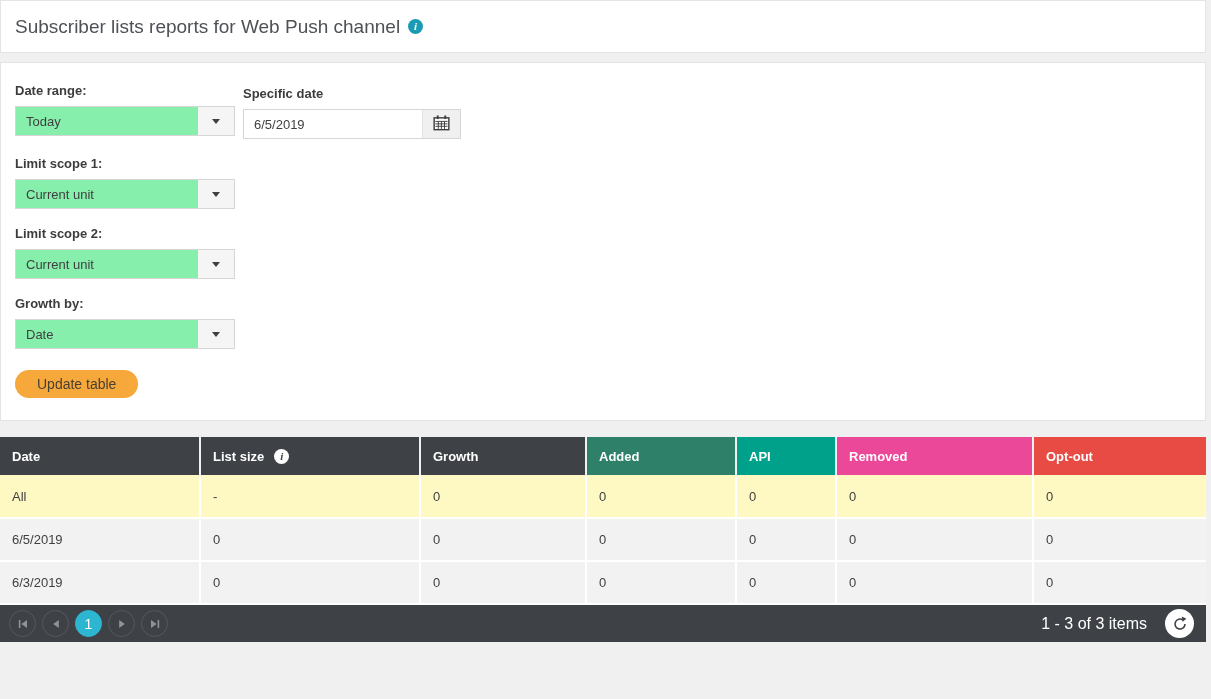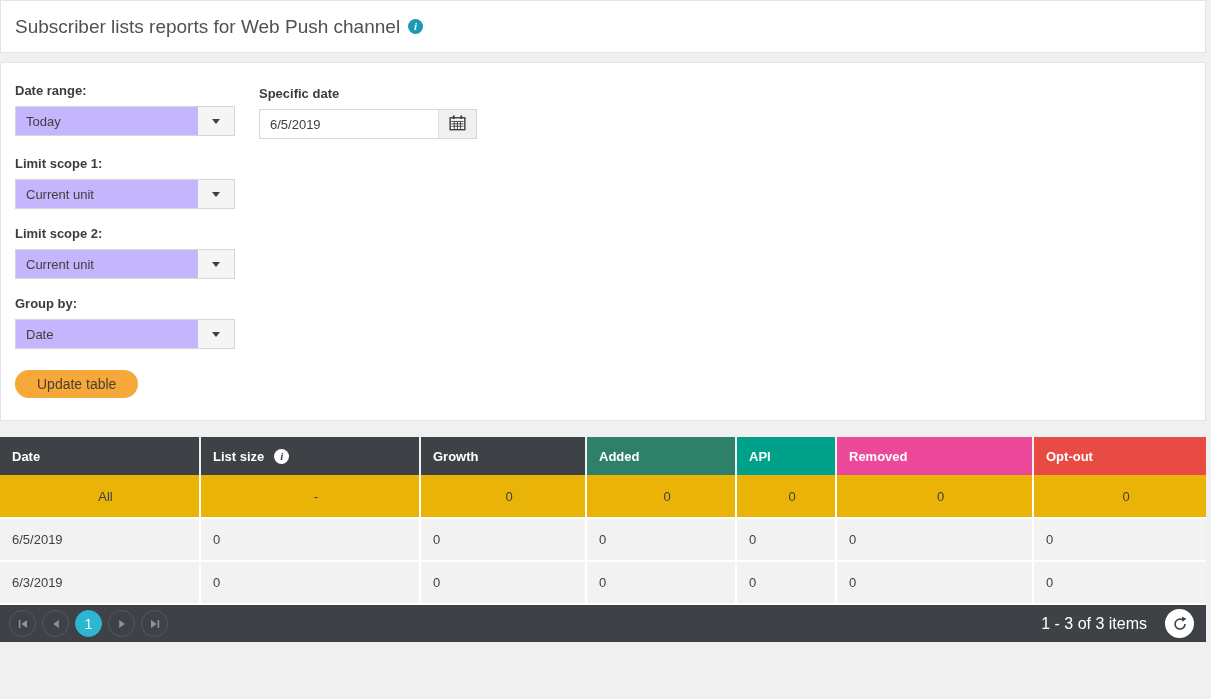--- a/index.html
+++ b/index.html
@@ -30,24 +30,24 @@
     font-size:11px; line-height:1;
     margin-left:8px; cursor:pointer; flex:0 0 auto;
   }
   .info-badge.teal { background:#1b9bb3; color:#fff; }
   .info-badge.light { background:#fff; color:#3e4247; margin-left:10px; }
   
   .filter-panel { margin-top:9px; height:359px; padding:6px 14px; }
   .field { margin-top:17px; }
   .field:first-child { margin-top:14px; }
   .field-label { font-size:13px; font-weight:bold; color:#3c3c3c; margin:0 0 8px 0; }
-  .filter-row { display:flex; gap:24px; }
+  .filter-row { display:flex; gap:8px; }
   .dropdown {
     width:220px; height:30px;
-    border:1px solid #d6d6d6; background:#c4b5fd;
+    border:1px solid #d6d6d6; background:#86efac;
     display:flex; align-items:center; cursor:pointer;
   }
   .dropdown-value { flex:1; padding-left:10px; font-size:13px; color:#3f3f3f; }
   .dropdown-arrow-area {
     width:36px; height:100%; background:#f5f5f5;
     display:flex; align-items:center; justify-content:center;
   }
   .caret {
     width:0; height:0;
     border-left:4.5px solid transparent; border-right:4.5px solid transparent;
@@ -93,21 +93,21 @@
   th.col-teal   { background:#00a18a; }
   th.col-red-d  { background:#ec4899; }
   th.col-red    { background:#e84b43; }
   .report-table td {
     height:43px; padding:0 0 0 12px;
     font-size:13px; color:#404040;
     border-right:2px solid #fff; border-bottom:2px solid #fff;
     white-space:nowrap;
   }
   .report-table td:last-child { border-right:none; }
-  tr.row-white td { background:#eab308;text-align:center; }
+  tr.row-white td { background:#fef9c3; }
   tr.row-gray  td { background:#f2f2f2; }
   
   .pagination {
     width:1206px; height:37px; background:#3e4247;
     display:flex; align-items:center;
   }
   .page-btn {
     width:27px; height:27px; border-radius:50%;
     border:1px solid #545962; background:transparent;
     display:flex; align-items:center; justify-content:center;
@@ -181,21 +181,21 @@
     <div class="field-label">Limit scope 2:</div>
     <div class="dropdown">
       <span class="dropdown-value">Current unit</span>
       <span class="dropdown-arrow-area">
           <span class="caret"></span>
         </span>
     </div>
   </div>
 
   <div class="field">
-    <div class="field-label">Group by:</div>
+    <div class="field-label">Growth by:</div>
     <div class="dropdown">
       <span class="dropdown-value">Date</span>
       <span class="dropdown-arrow-area">
           <span class="caret"></span>
         </span>
     </div>
   </div>
 
   <button class="update-btn">Update table</button>
 </div>

